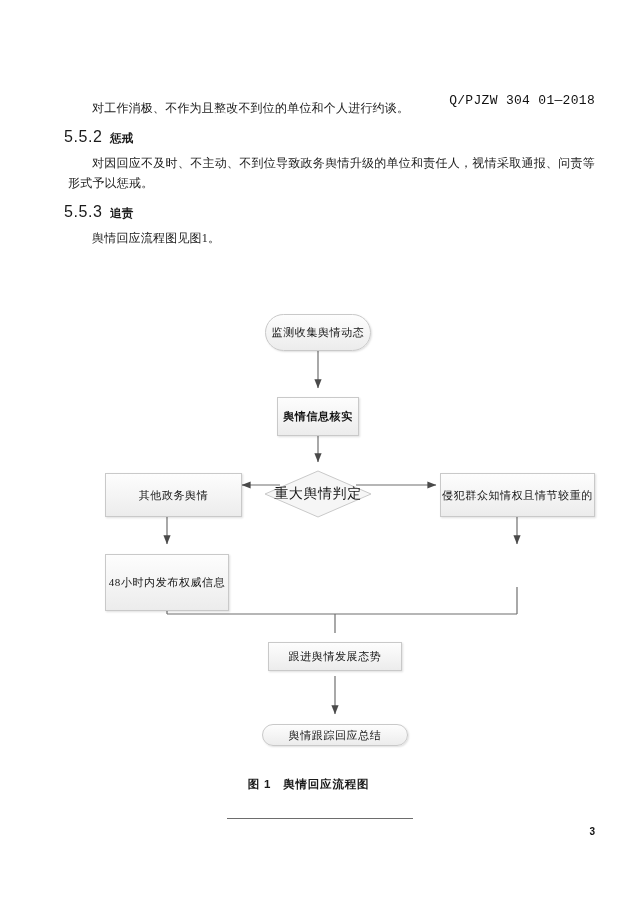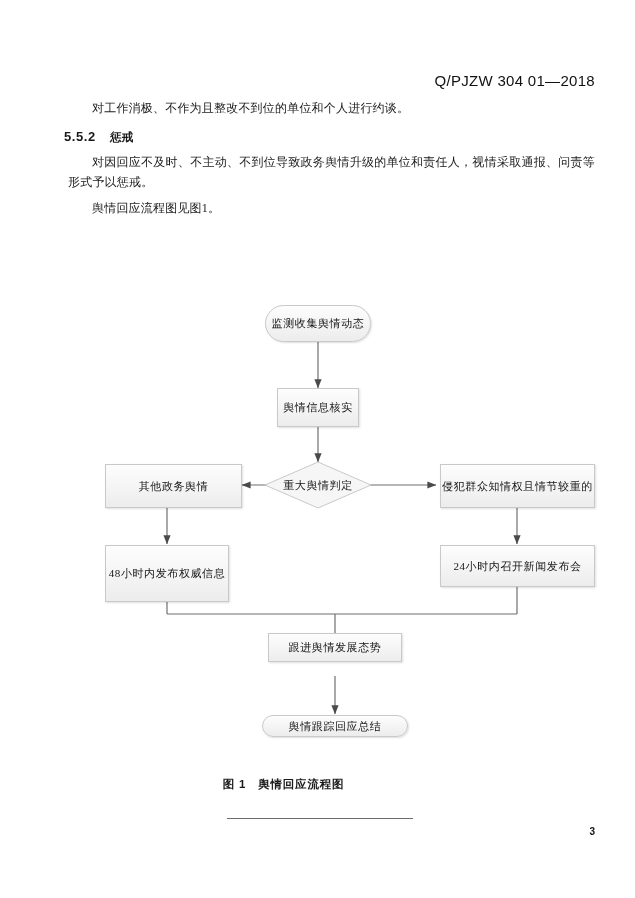--- a/index.html
+++ b/index.html
@@ -18,24 +18,24 @@
     width: 635px;
     height: 898px;
     background: #ffffff;
     overflow: hidden;
     box-sizing: border-box;
   }
 
   
   .header {
     position: absolute;
-    top: 72px;
+    top: 93px;
     right: 40px;
-    font-family: Liberation Sans, sans-serif;
-    font-size: 15px;
+    font-family: Liberation Mono, monospace;
+    font-size: 13px;
     letter-spacing: 0.3px;
     color: #111;
     white-space: nowrap;
   }
 
   
   .body-text {
     position: absolute;
     left: 64px;
     right: 40px;
@@ -54,22 +54,22 @@
     margin: 9px 0 5px 0;
     font-size: 11.6px;
     line-height: 19px;
     font-weight: bold;
     letter-spacing: 0.2px;
   }
   h4.heading .num {
     display: inline-block;
     min-width: 46px;
     font-family: "Liberation Sans", "DejaVu Sans", sans-serif;
-    font-size: 13px;
-    font-weight: bold;
+    font-size: 16px;
+    font-weight: normal;
     letter-spacing: 0.6px;
   }
   h4.heading.lvl1 .num { min-width: 26px; }
 
   .gap-before { margin-top: 14px; }
 
   
   .flowchart {
     position: absolute;
     left: 0;
@@ -89,49 +89,51 @@
     align-items: center;
     justify-content: center;
     background: linear-gradient(180deg, #fdfdfd 0%, #f4f4f4 55%, #ececec 100%);
     border: 1px solid #c9c9c9;
     box-shadow: 1px 1px 2px rgba(0,0,0,0.13);
     font-size: 11px;
     letter-spacing: 0.6px;
     color: #151515;
     white-space: nowrap;
     font-family: "Liberation Serif", "DejaVu Serif", serif;
+    margin-top: 9px;
   }
   .node.rounded { border-radius: 22px; }
   .node.diamond {
     border: none;
     background: none;
     box-shadow: none;
   }
   .diamond-shape {
     position: absolute;
     left: 0; top: 0;
     width: 100%; height: 100%;
   }
   .diamond-label {
     position: relative;
     z-index: 2;
-    font-size: 11px;
+    font-size: 14px;
     letter-spacing: 0.6px;
   }
 
   
   .fig-caption {
     position: absolute;
     left: 0;
     width: 567px;
     top: 777px;
     text-align: center;
     font-size: 11.5px;
     font-weight: bold;
     letter-spacing: 0.8px;
+    padding-left: 25px;
   }
   .fig-caption .fignum {
     font-family: "Liberation Sans", "DejaVu Sans", sans-serif;
     font-weight: bold;
   }
   .fig-caption .capsep { display: inline-block; width: 12px; }
 
   
   .footrule {
     position: absolute;
@@ -160,20 +162,23 @@
 
   <div class="body-text">
 
     <p class="para">对工作消极、不作为且整改不到位的单位和个人进行约谈。</p>
 
     <h4 class="heading">
       <span class="num">5.5.2</span><span>惩戒</span>
     </h4>
     <p class="para">对因回应不及时、不主动、不到位导致政务舆情升级的单位和责任人，视情采取通报、问责等形式予以惩戒。</p>
 
+    <h4 class="heading">
+      <span class="num">5.5.3</span><span>追责</span>
+    </h4>
 
     <p class="para gap-before">舆情回应流程图见图1。</p>
   </div>
 
   <div class="flowchart">
 
     <svg class="flow-svg" width="635" height="470" viewBox="0 0 635 470">
       <defs>
         <marker id="arrow" markerWidth="9" markerHeight="9" refX="7.2" refY="3" orient="auto" markerUnits="strokeWidth">
           <path d="M0,0 L7.5,3 L0,6 z" fill="#4a4a4a"></path>
@@ -202,21 +207,21 @@
         <line x1="335" y1="318" x2="335" y2="337"></line>
 
         <line x1="335" y1="380" x2="335" y2="418" marker-end="url(#arrow)"></line>
       </g>
     </svg>
 
     <div class="node rounded" style="left:265px; top:9px; width:106px; height:37px;">
       <span>监测收集舆情动态</span>
     </div>
 
-    <div class="node" style="left:277px; top:92px; width:82px; height:39px;">
+    <div class="node" style="left:277px; top:92px; width:82px; height:39px;font-weight:bold;">
       <span>舆情信息核实</span>
     </div>
 
     <div class="node diamond" style="left:264px; top:165px; width:108px; height:48px;">
       <svg class="diamond-shape" viewBox="0 0 108 48" preserveAspectRatio="none">
         <polygon points="54,1 107,24 54,47 1,24" fill="#f6f6f6" stroke="#c9c9c9" stroke-width="1"></polygon>
       </svg>
       <span class="diamond-label">重大舆情判定</span>
     </div>
 
@@ -225,23 +230,20 @@
     </div>
 
     <div class="node" style="left:440px; top:168px; width:155px; height:44px;">
       <span>侵犯群众知情权且情节较重的</span>
     </div>
 
     <div class="node" style="left:105px; top:249px; width:124px; height:57px;">
       <span>48小时内发布权威信息</span>
     </div>
 
-    <div class="node" style="left:440px; top:249px; width:155px; height:42px;">
-      <span>24小时内召开新闻发布会</span>
-    </div>
 
     <div class="node" style="left:268px; top:337px; width:134px; height:29px;">
       <span>跟进舆情发展态势</span>
     </div>
 
     <div class="node rounded" style="left:262px; top:419px; width:146px; height:22px;justify-content:center;">
       <span>舆情跟踪回应总结</span>
     </div>
   </div>
 

